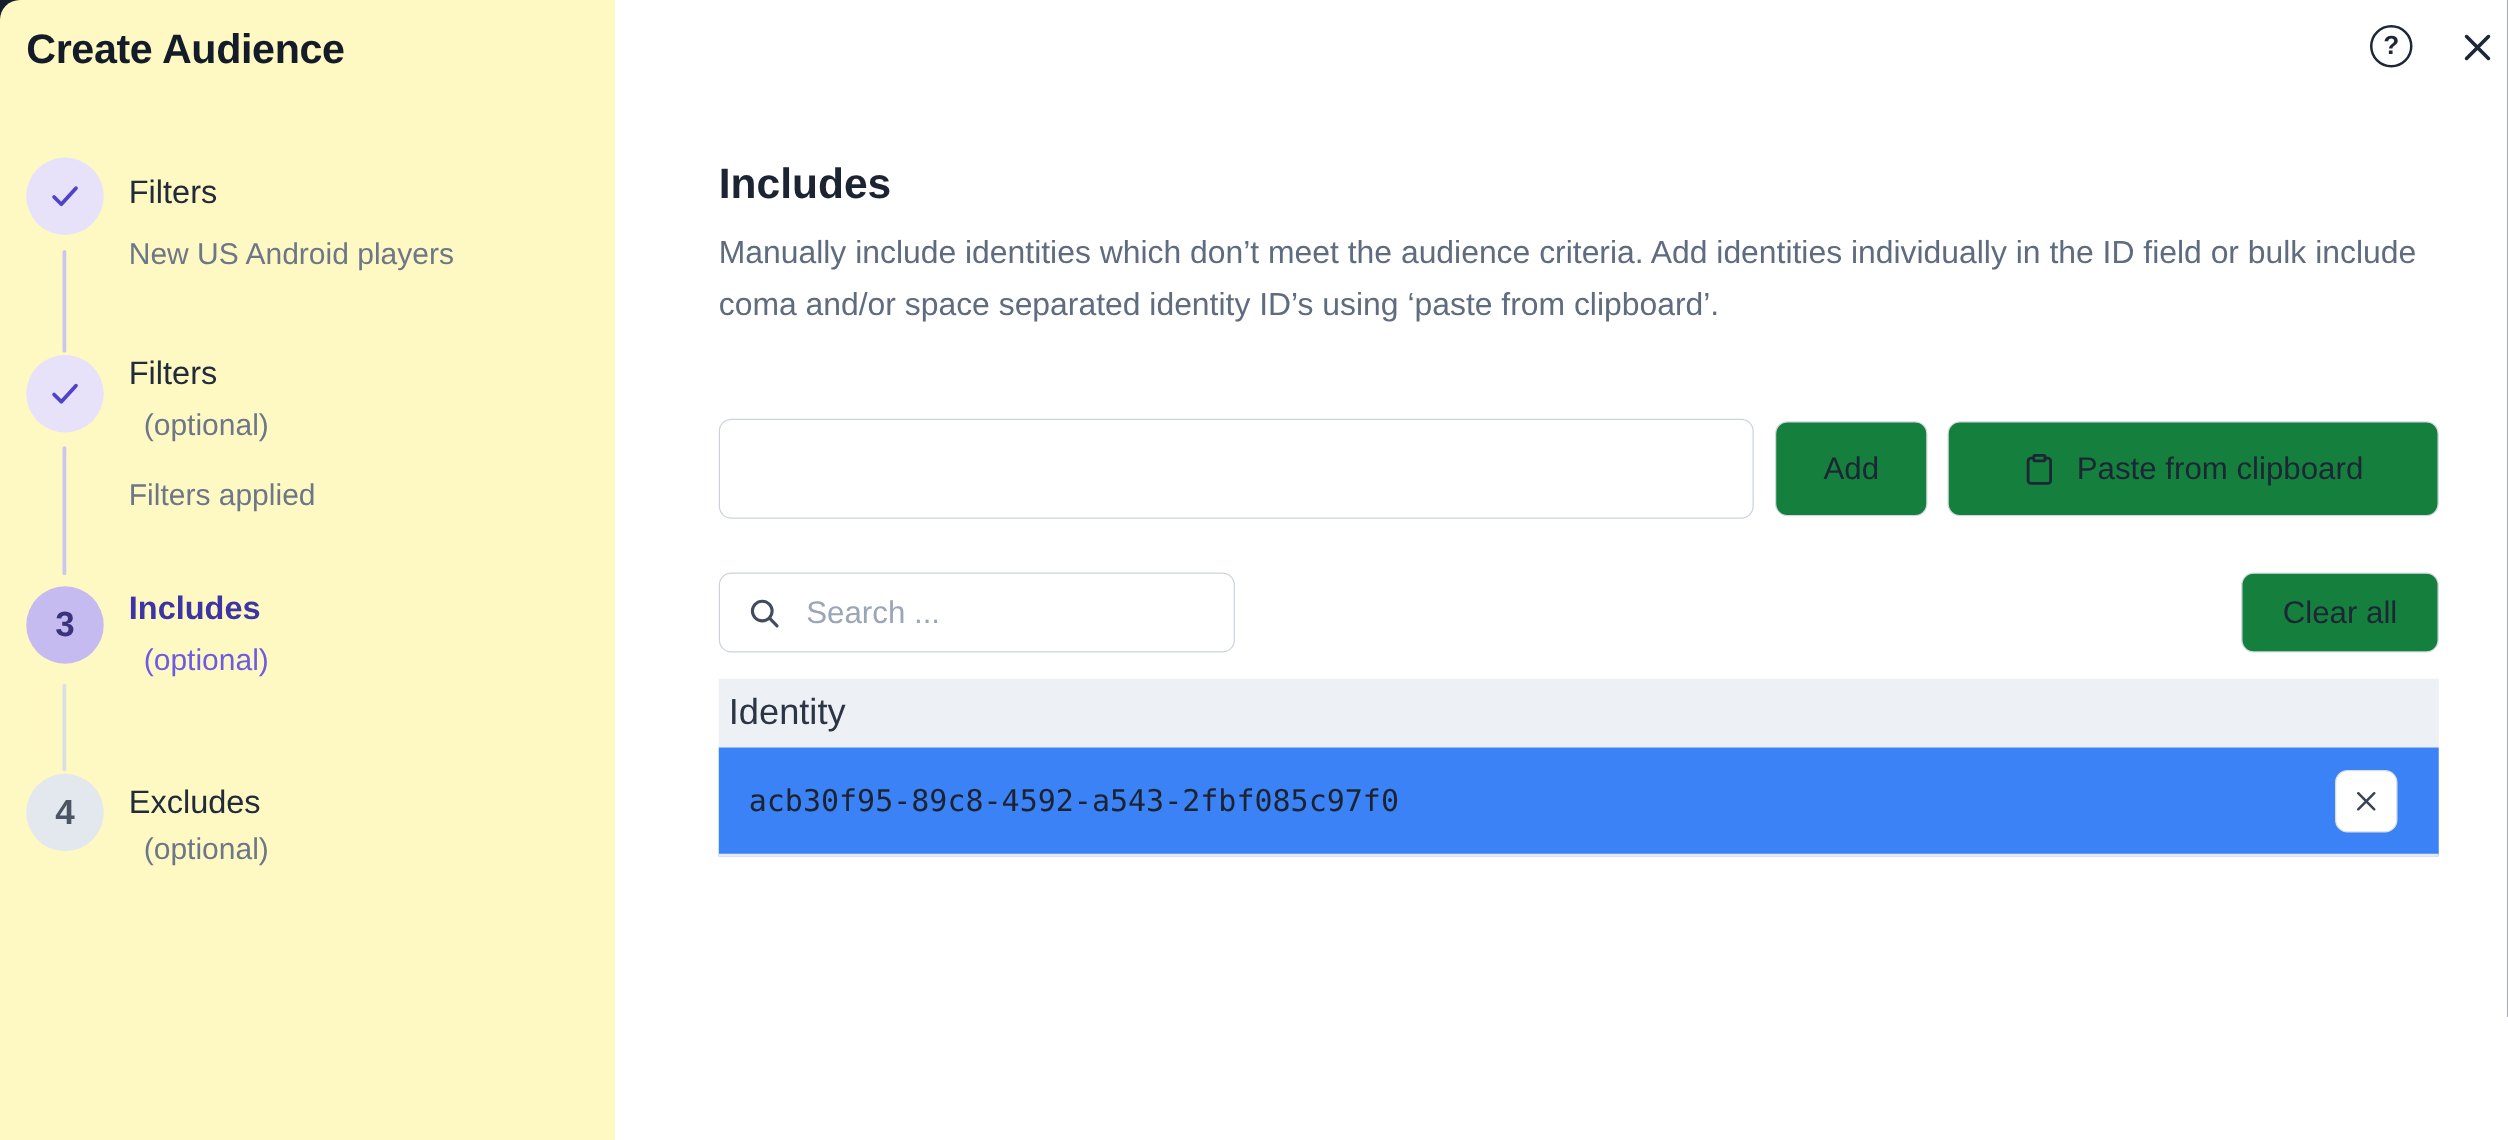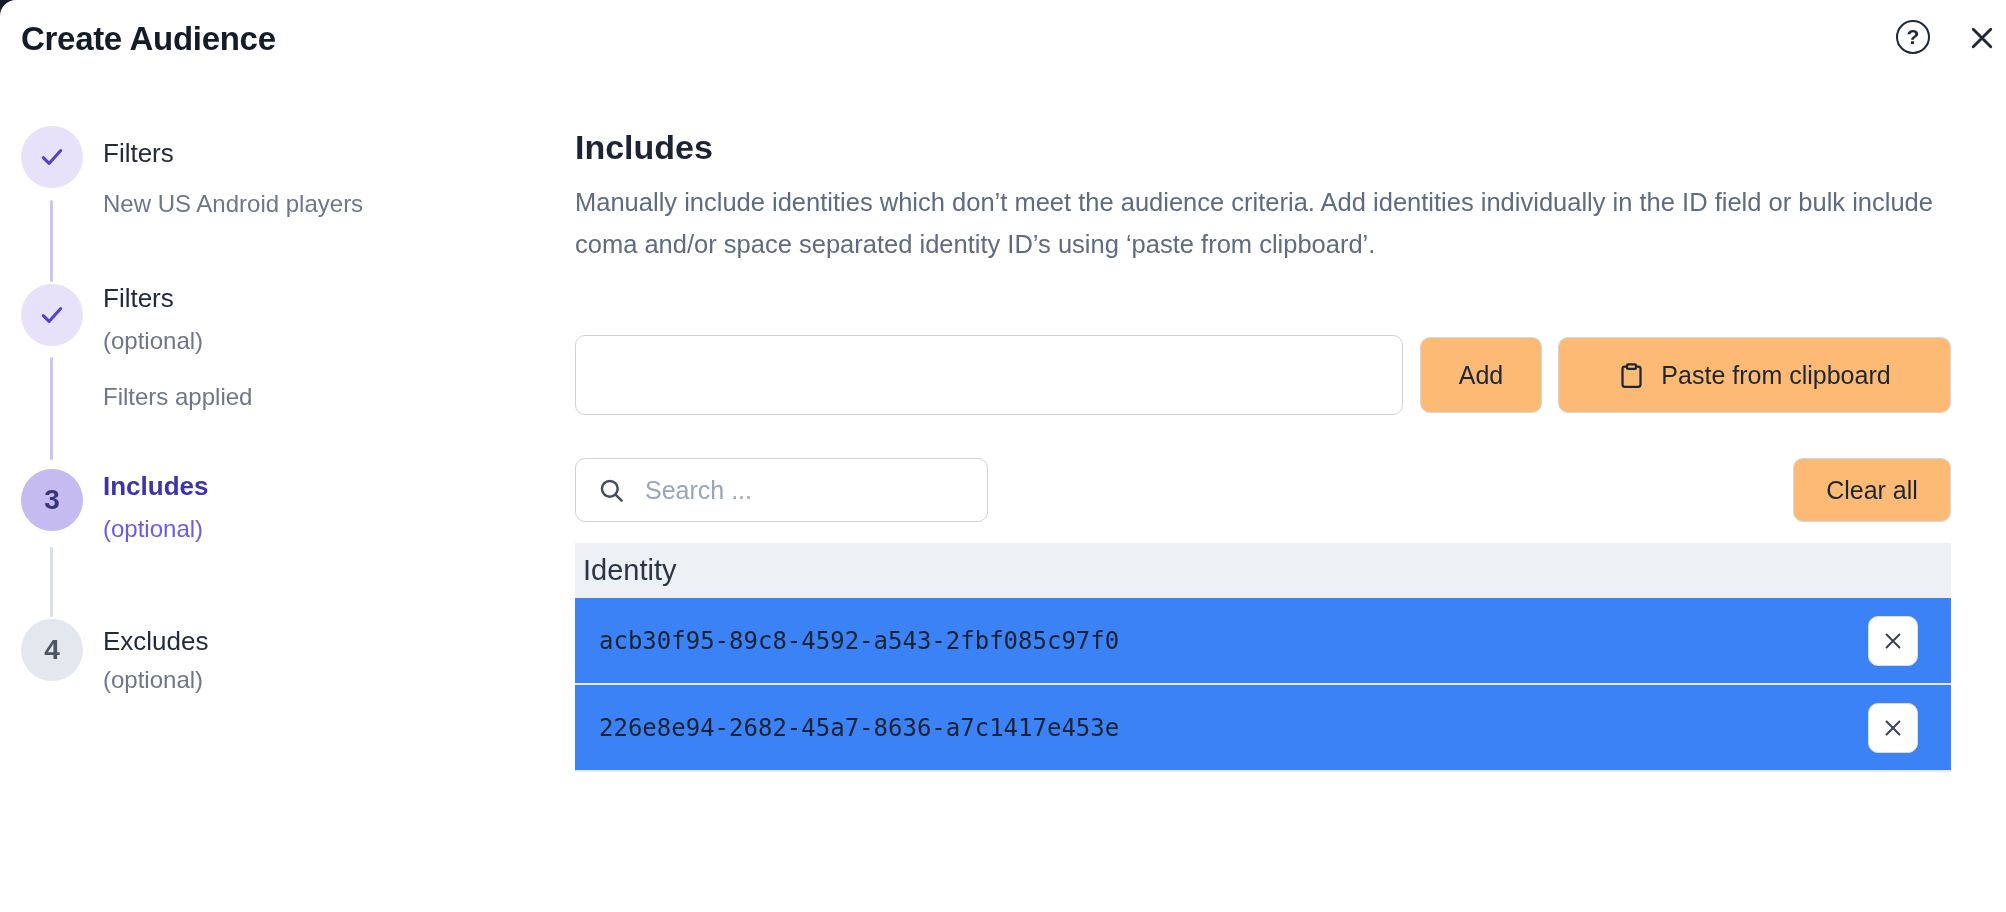--- a/index.html
+++ b/index.html
@@ -12,21 +12,21 @@
   .modal {
     width:2006px; height:912px;
     display:flex;
     border-top-left-radius:16px;
     overflow:hidden;
   }
 
   
   .sidebar {
     width:492px; flex-shrink:0;
-    background:#ffffff;
+    background:#fef9c3;
     position:relative;
     height:100%;
   }
   .sidebar-title {
     position:absolute; left:21px; top:20px;
     font-size:33px; font-weight:700; letter-spacing:-0.3px;
     color:#151c29;
   }
   .step-circle {
     position:absolute; left:21px;
@@ -43,21 +43,21 @@
     position:absolute; left:50px; width:3px; border-radius:2px;
   }
   .connector.purple { background:#cdc5f1; }
   .connector.gray   { background:#dadee5; }
   .step-label {
     position:absolute; left:103px;
     font-size:26px; font-weight:500; color:#222b39;
   }
   .step-label.active-label { color:#3d35a6; font-weight:700; }
   .step-sub {
-    position:absolute; left:103px;
+    position:absolute; left:115px;
     font-size:24px; color:#6e7787;
   }
   .step-sub.active-sub { color:#6e5be4; }
   .step-note {
     position:absolute; left:103px;
     font-size:24px; color:#6e7787;
   }
 
   
   .main {
@@ -93,21 +93,21 @@
     font-size:25px; font-weight:700; color:#273040;margin-top:44px;
   }
   .id-input {
     position:absolute; top:335px; left:0;
     width:828px; height:80px;
     border:1.6px solid #ccd3de; border-radius:10px;
     font-size:25px; color:#1c2330; padding:0 24px;
     background:#fff; outline:none;
   }
   .btn {
-    background:#fdba74;
+    background:#15803d;
     border:1.6px solid #d2d8e0; border-radius:10px;
     font-size:25px; color:#1d2634;
     font-family:"Liberation Sans", sans-serif;
     display:flex; align-items:center; justify-content:center;
     cursor:pointer;
   }
   .add-btn   { position:absolute; top:337px; left:845px; width:122px; height:76px; }
   .paste-btn { position:absolute; top:337px; left:983px; width:393px; height:76px; gap:16px; }
   .search-box {
     position:absolute; top:458px; left:0;
@@ -248,24 +248,16 @@
 
         <div class="table-row">
           <span class="row-id">acb30f95-89c8-4592-a543-2fbf085c97f0</span>
           <button class="row-remove">
             <svg width="22" height="22" viewBox="0 0 24 24" fill="none" stroke="#394352" stroke-width="2.2" stroke-linecap="round">
                 <path d="M5 5l14 14M19 5L5 19"></path>
               </svg>
           </button>
         </div>
 
-        <div class="table-row">
-          <span class="row-id">226e8e94-2682-45a7-8636-a7c1417e453e</span>
-          <button class="row-remove">
-            <svg width="22" height="22" viewBox="0 0 24 24" fill="none" stroke="#394352" stroke-width="2.2" stroke-linecap="round">
-                <path d="M5 5l14 14M19 5L5 19"></path>
-              </svg>
-          </button>
-        </div>
       </div>
     </div>
   </section>
 </div>
 
 </body></html>

